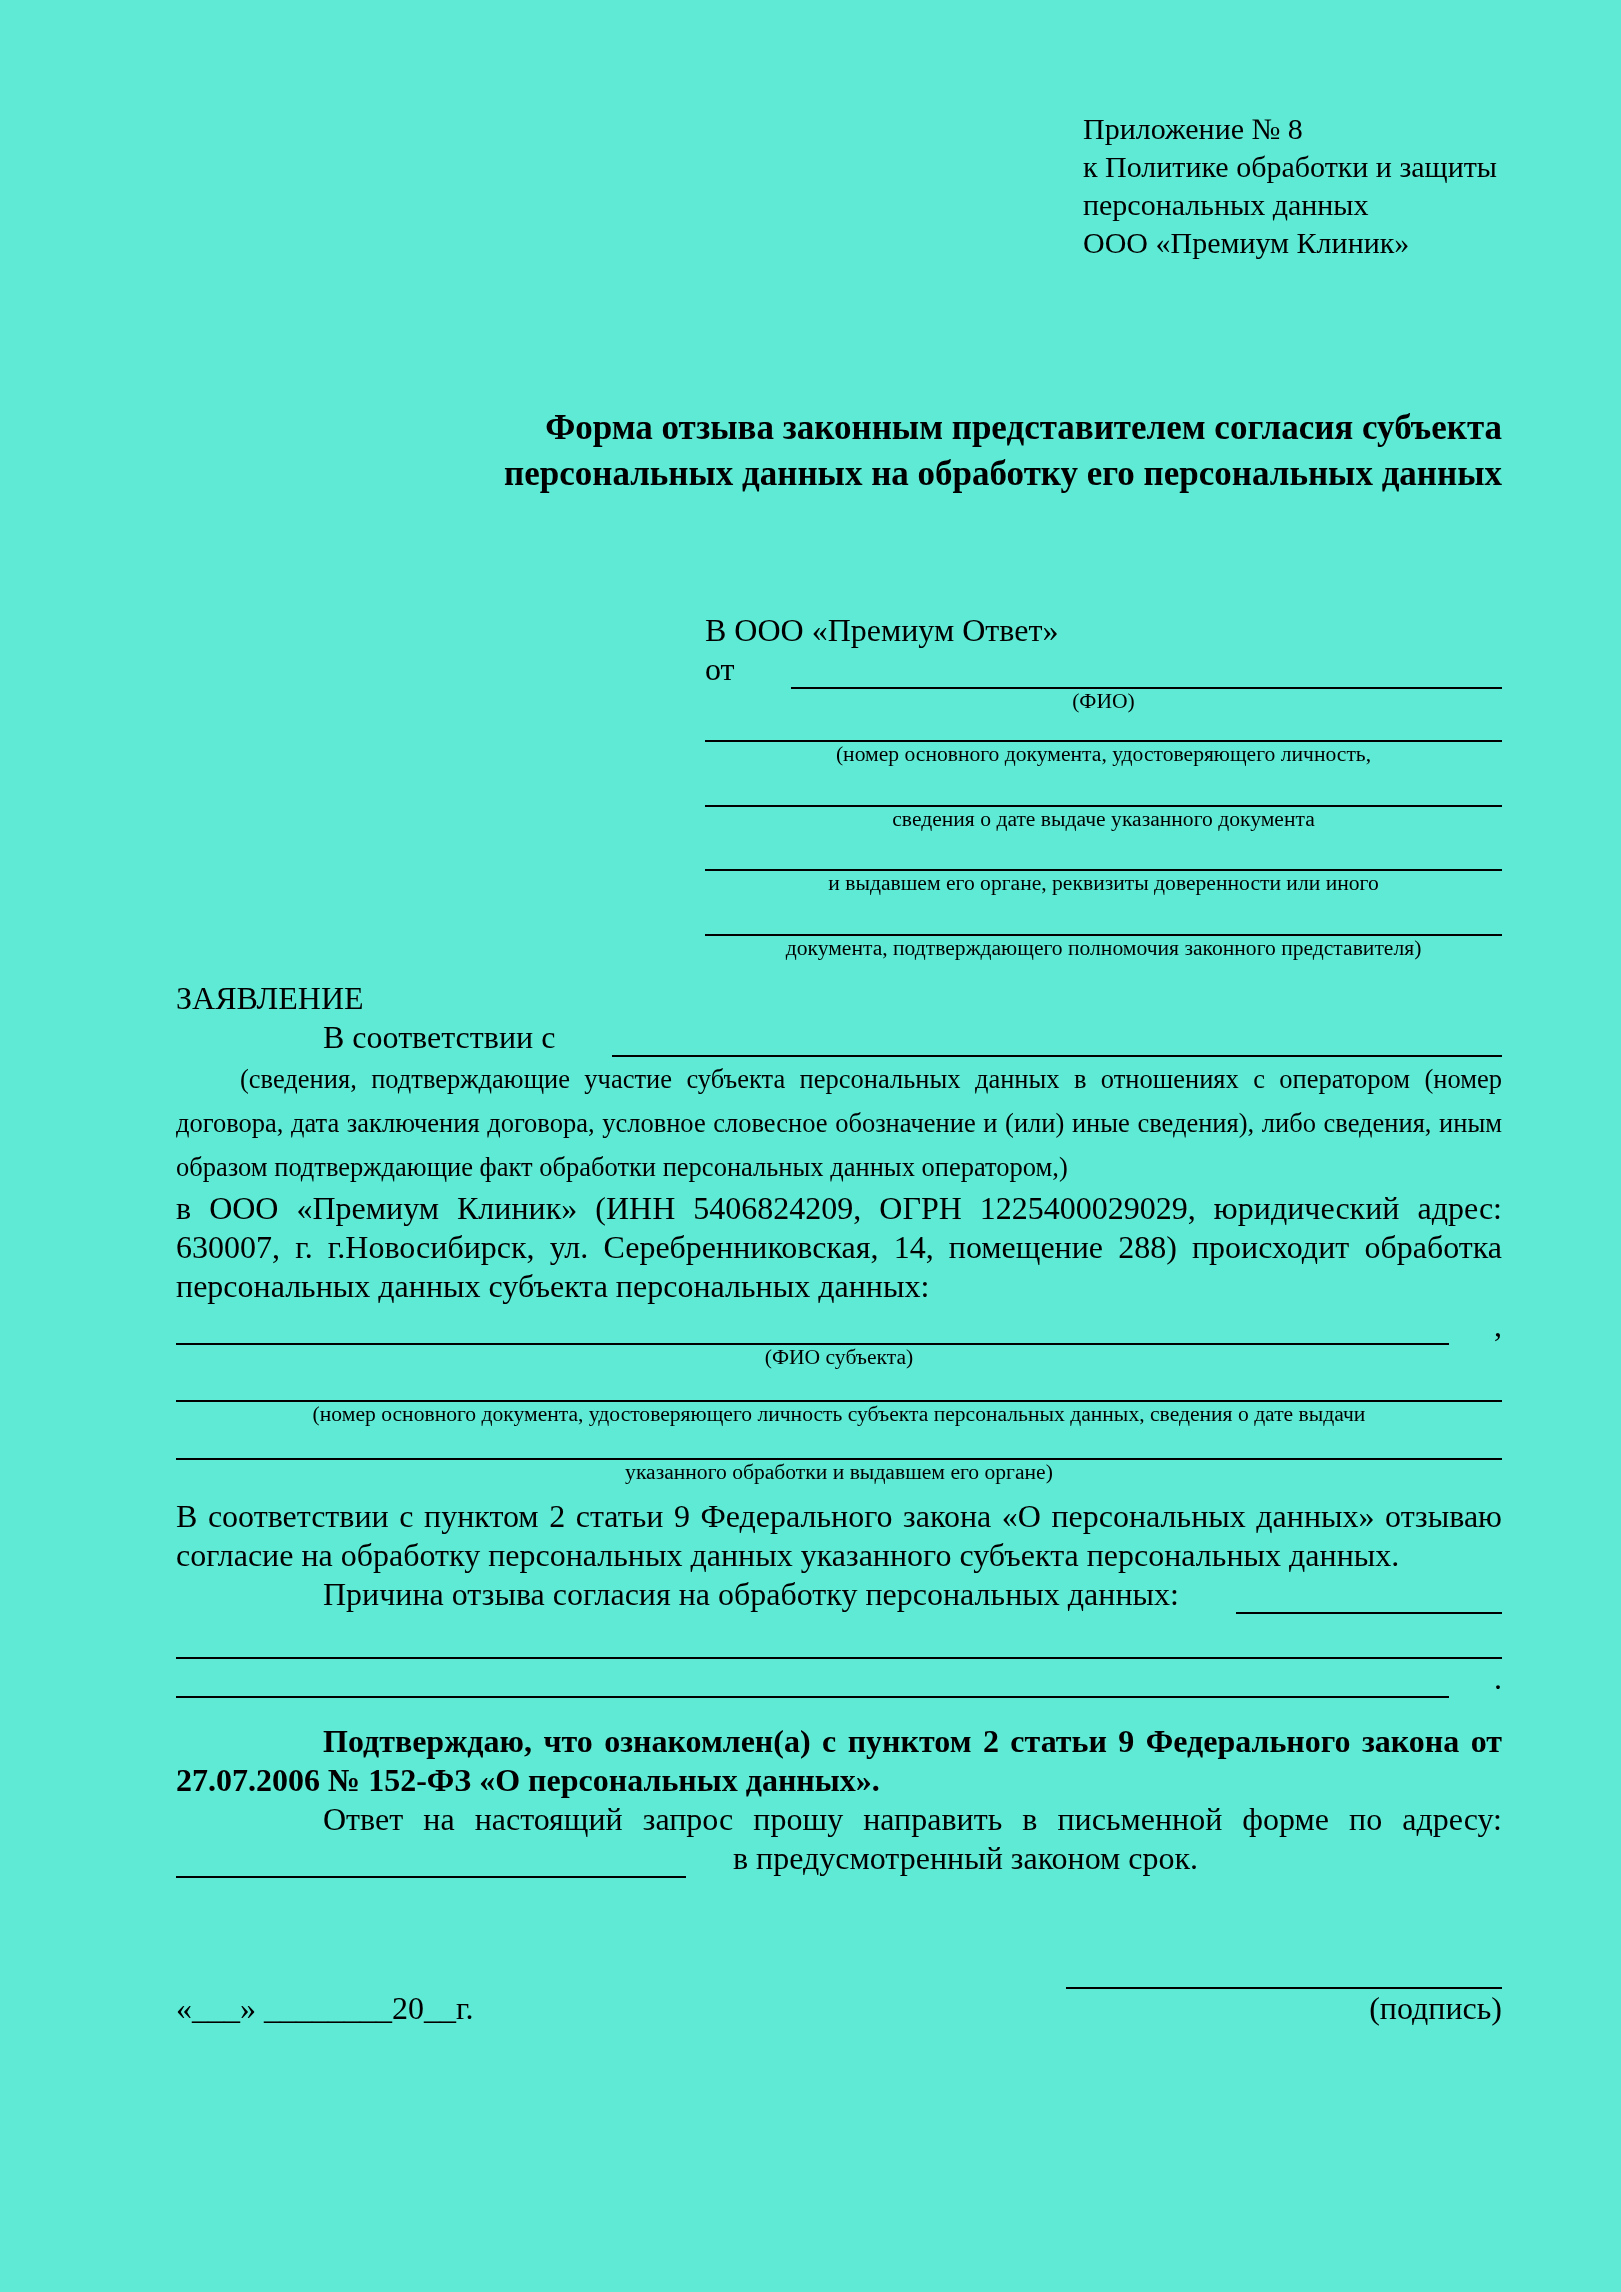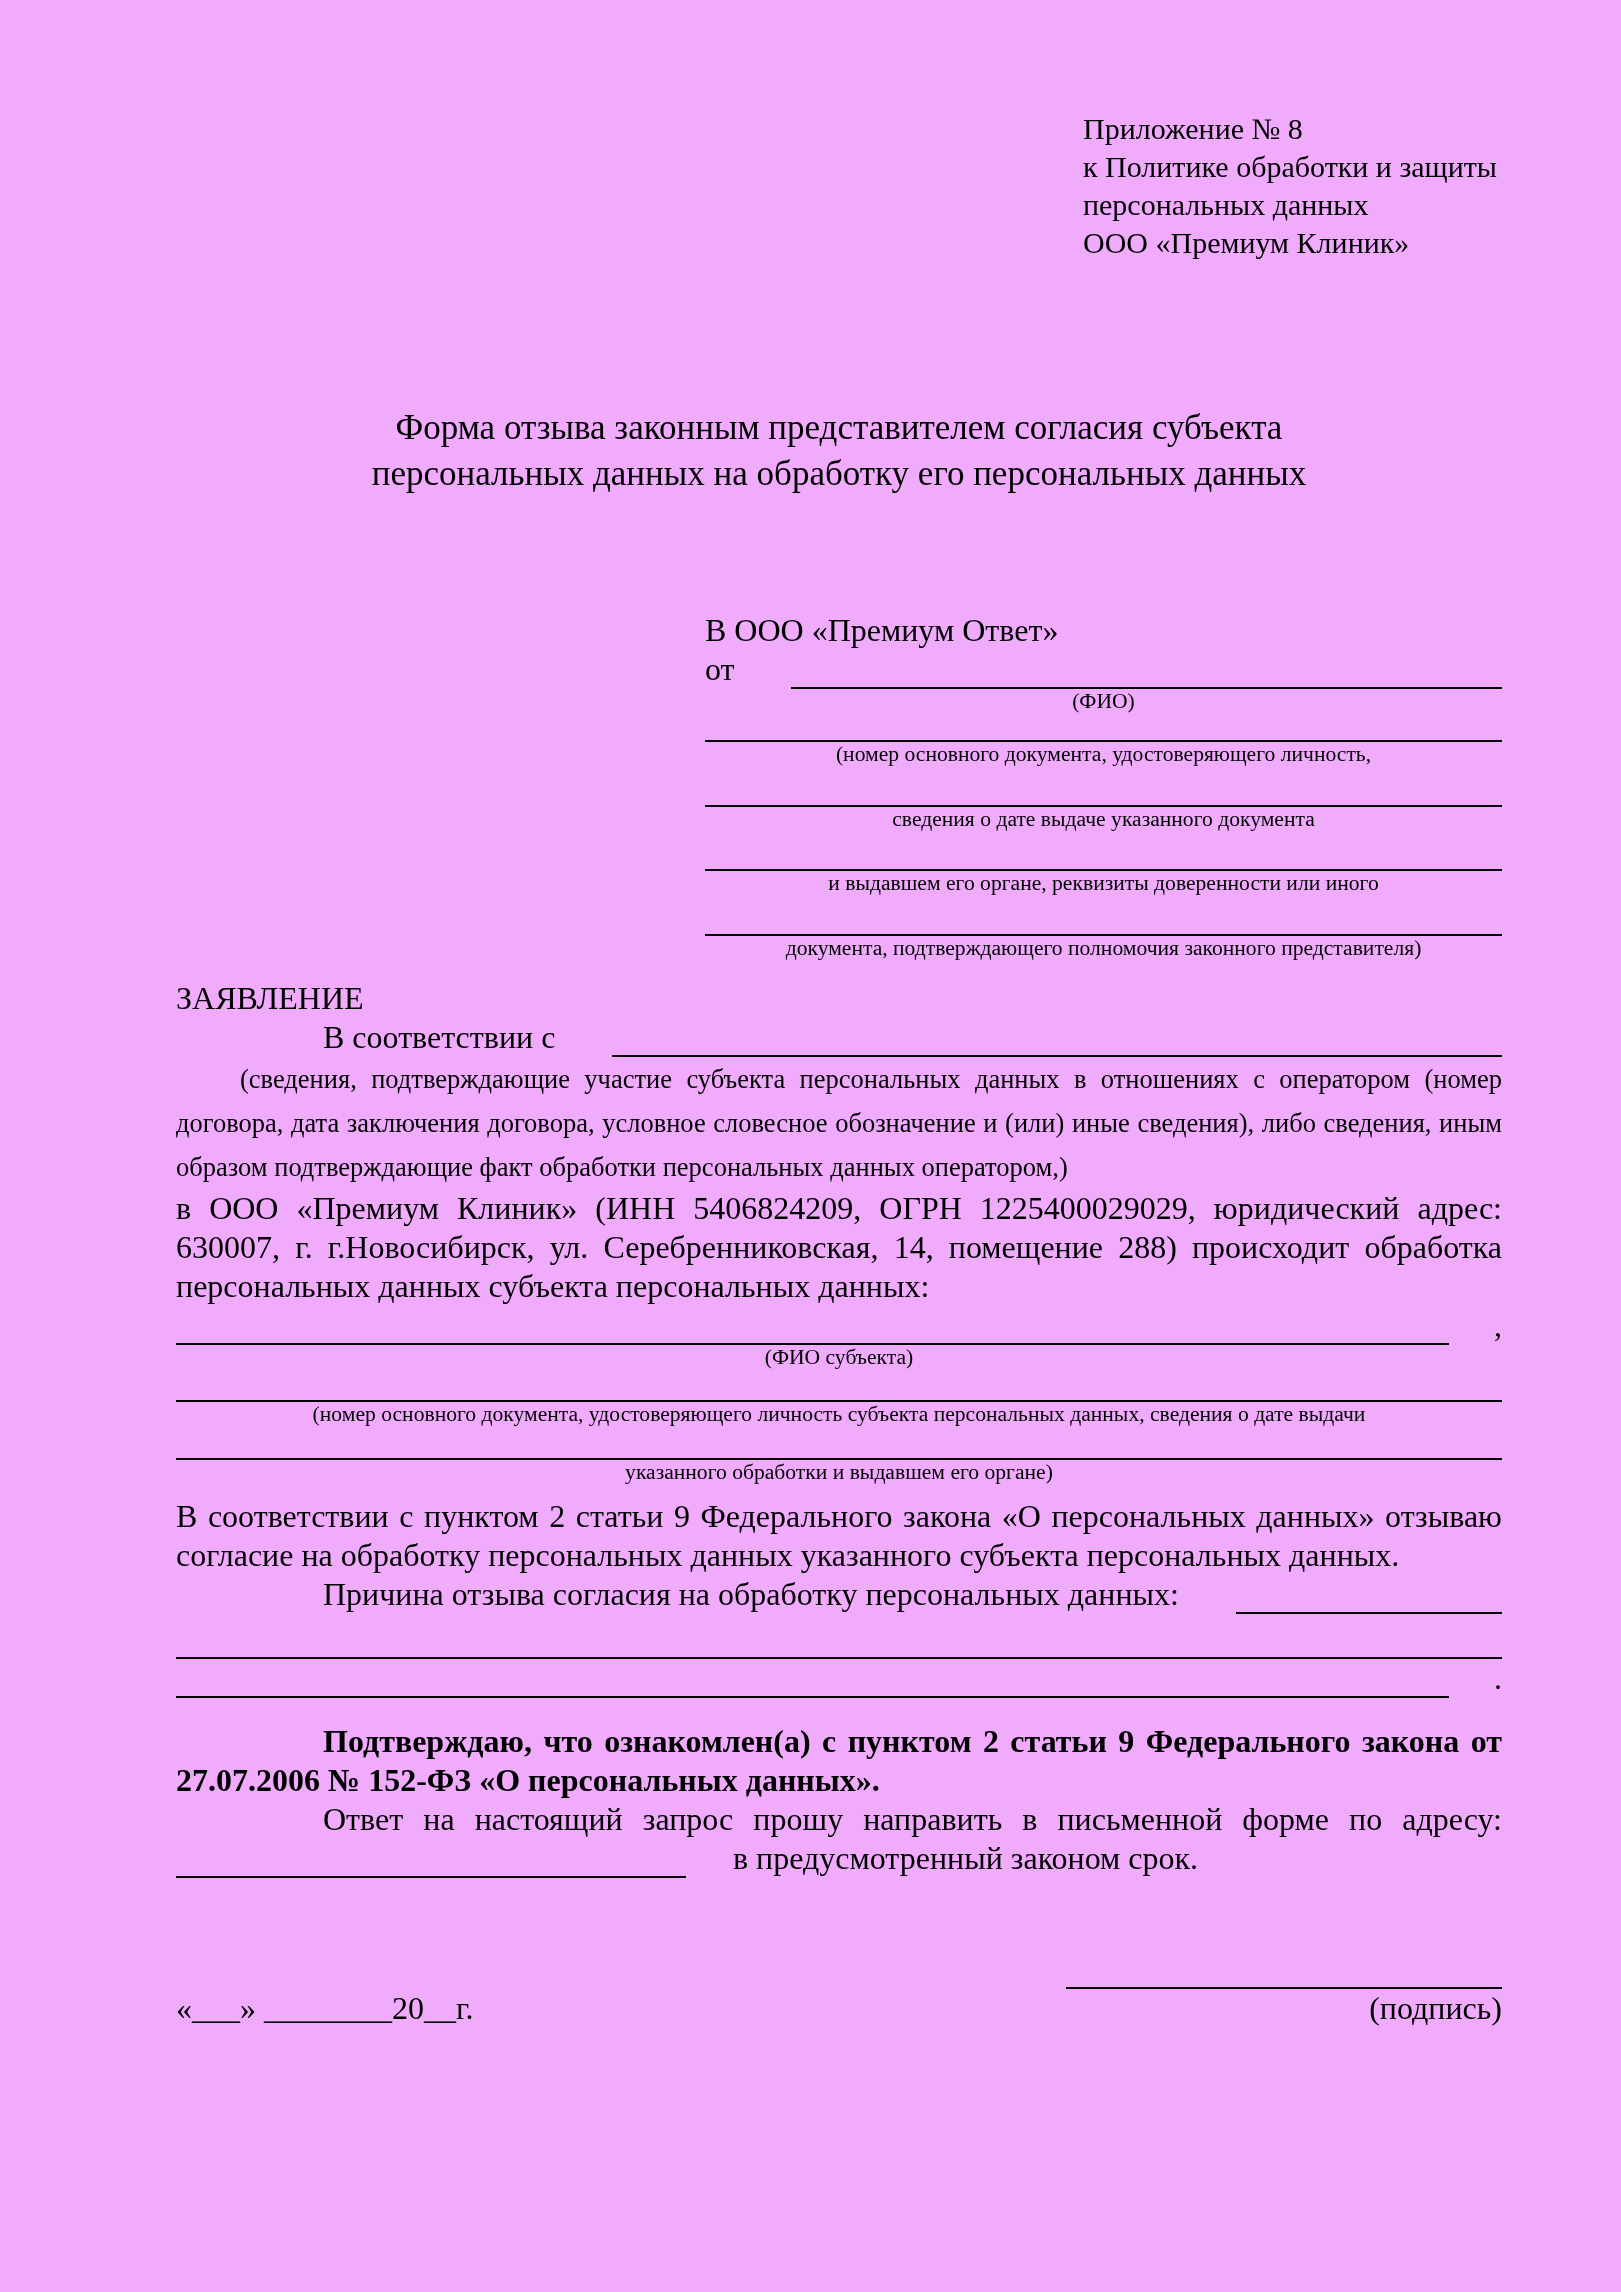--- a/index.html
+++ b/index.html
@@ -1,25 +1,25 @@
 <!DOCTYPE html>
 <html lang="ru"><head>
 <meta charset="utf-8">
 <style>
   html,body{margin:0;padding:0;background:#888;}
   .page{
     width:1621px;height:2293px;box-sizing:border-box;
-    margin:0 auto;background:#f0abfc;color:#000000;
+    margin:0 auto;background:#5eead4;color:#000000;
     font-family:"Liberation Serif","DejaVu Serif",serif;
     font-size:32px;line-height:39px;
     padding:110px 119px 0 176px;
     overflow:hidden;position:relative;
   }
   .hdr{margin-left:907px;font-size:30px;line-height:38px;}
-  .title{margin-top:143px;text-align:center;font-weight:normal;font-size:35px;line-height:46px;}
+  .title{margin-top:143px;text-align:right;font-weight:bold;font-size:35px;line-height:46px;}
   .addr{margin-left:529px;margin-top:114px;}
   .row{display:flex;align-items:flex-end;gap:45px;}
   .fill{flex:1 1 auto;border-bottom:2.9px solid #000;height:29px;min-width:39px;}
   .from-fill{margin-left:11.8px;}
   .cap{font-size:21.6px;line-height:25.5px;text-align:center;}
   .blank{border-bottom:2.9px solid #000;}
   .b26{height:25.5px;} .b38{height:37px;} .b30{height:29px;} .b32{height:31px;} .b44{height:43px;}
   .heading{margin-top:18px;}
   .just{text-align:justify;}
   .ind{text-indent:147px;}

